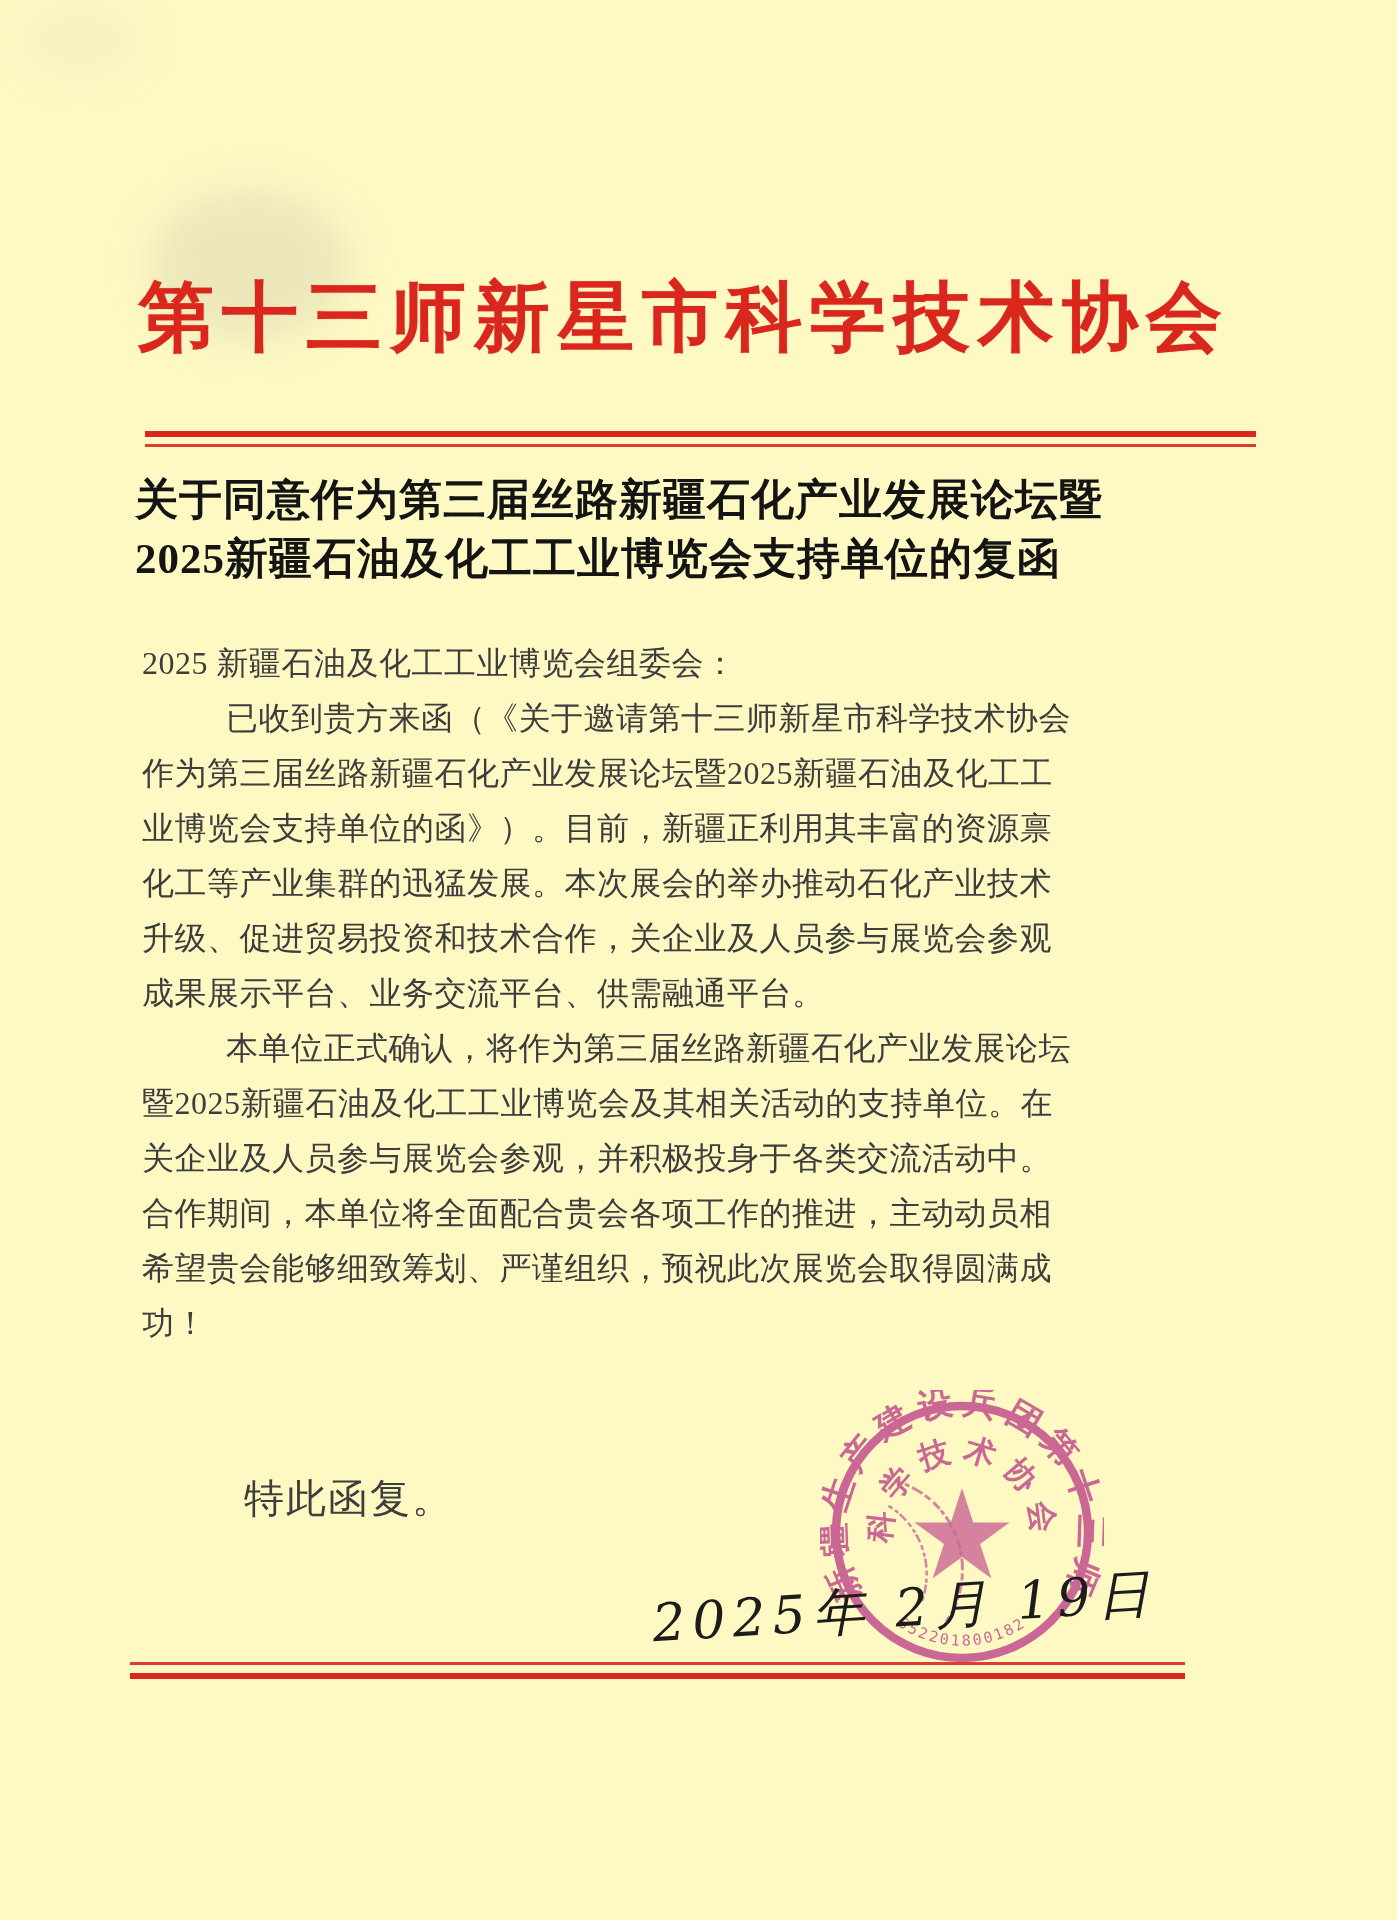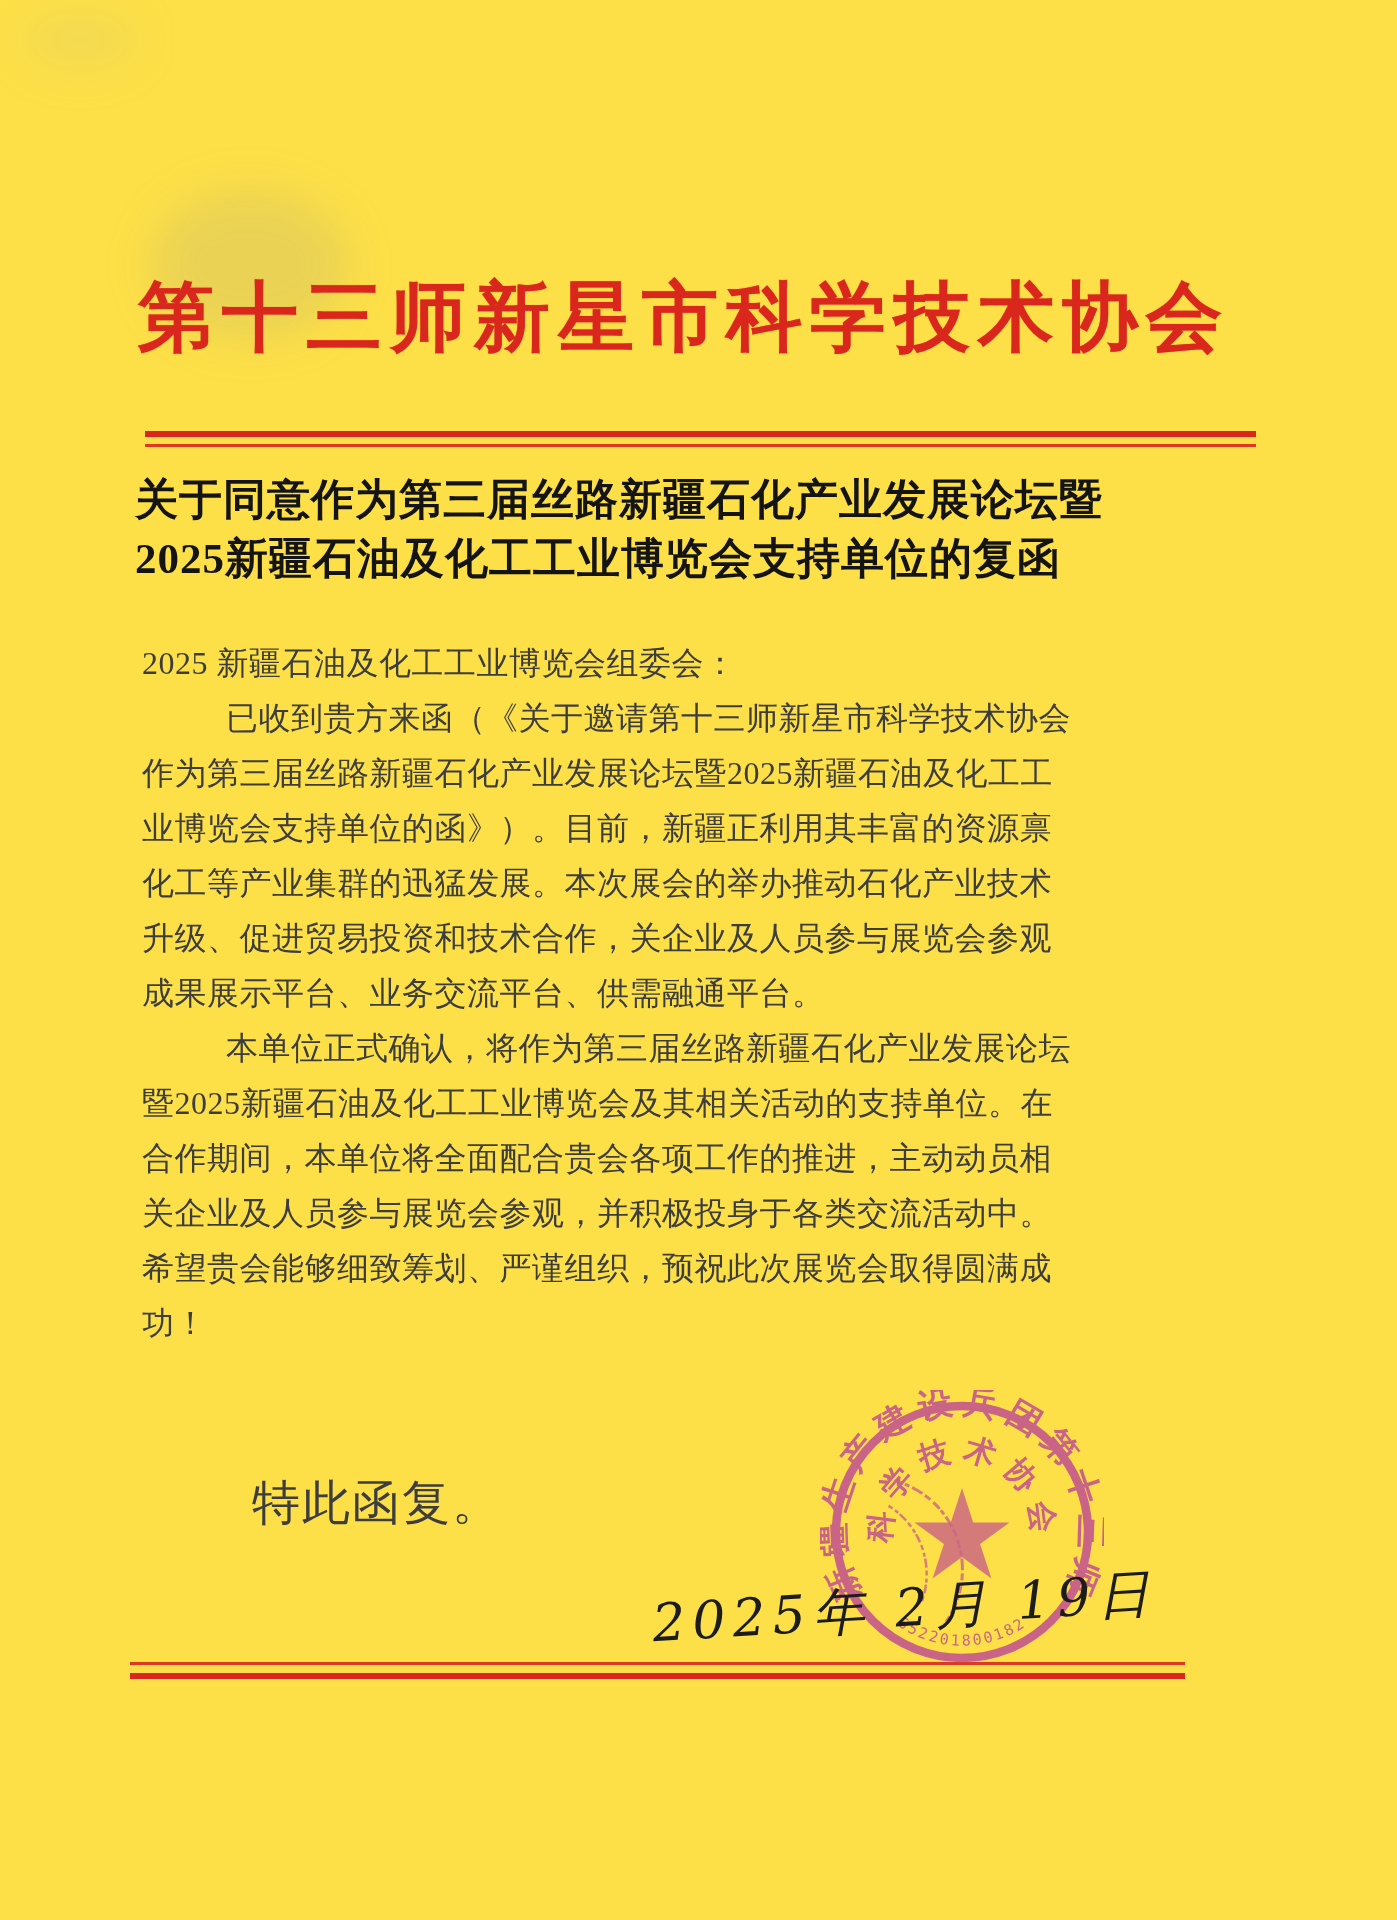--- a/index.html
+++ b/index.html
@@ -5,21 +5,21 @@
   :root{
     --accent:#d9271e;
     --seal:#c4548f;
     --ink:#3d3d3d;
   }
   html,body{margin:0;padding:0;background:#e8e8e6;}
   .page{
     position:relative;
     width:1397px;height:1920px;
     margin:0 auto;
-    background:#fde047;
+    background:#fef9c3;
     overflow:hidden;
     font-family:"Liberation Serif","DejaVu Serif",serif;
   }
   
   .smudge{position:absolute;border-radius:50%;filter:blur(22px);pointer-events:none;}
   .smudge-a{left:150px;top:190px;width:200px;height:150px;background:rgba(150,150,148,0.18);}
   .smudge-b{left:20px;top:10px;width:120px;height:60px;background:rgba(170,170,168,0.12);}
 
   
   .org-title{
@@ -46,22 +46,22 @@
   
   .body-block{
     position:absolute;left:142px;top:636px;width:1090px;
     color:var(--ink);
     font-size:32px;line-height:55px;letter-spacing:0.5px;
   }
   .line{white-space:nowrap;height:55px;}
   .line.indent{text-indent:84px;}
 
   .closing{
-    position:absolute;left:252px;top:1471px;
-    color:var(--ink);font-size:48px;letter-spacing:2px;white-space:nowrap;
+    position:absolute;left:244px;top:1471px;
+    color:var(--ink);font-size:40px;letter-spacing:2px;white-space:nowrap;
   }
 
   
   .seal{
     position:absolute;left:820px;top:1390px;width:284px;height:284px;
     z-index:5;filter:blur(.3px);opacity:.88;
   }
   .seal text{fill:var(--seal);}
   .seal .ring-stroke{stroke:var(--seal);fill:none;}
   .seal .star{fill:var(--seal);opacity:.82;}
@@ -101,22 +101,22 @@
   <div class="body-block">
       <div class="line">2025 新疆石油及化工工业博览会组委会：</div>
       <div class="line indent">已收到贵方来函（《关于邀请第十三师新星市科学技术协会</div>
       <div class="line">作为第三届丝路新疆石化产业发展论坛暨2025新疆石油及化工工</div>
       <div class="line">业博览会支持单位的函》）。目前，新疆正利用其丰富的资源禀</div>
       <div class="line">化工等产业集群的迅猛发展。本次展会的举办推动石化产业技术</div>
       <div class="line">升级、促进贸易投资和技术合作，关企业及人员参与展览会参观</div>
       <div class="line">成果展示平台、业务交流平台、供需融通平台。</div>
       <div class="line indent">本单位正式确认，将作为第三届丝路新疆石化产业发展论坛</div>
       <div class="line">暨2025新疆石油及化工工业博览会及其相关活动的支持单位。在</div>
+      <div class="line">关企业及人员参与展览会参观，并积极投身于各类交流活动中。</div>
       <div class="line">合作期间，本单位将全面配合贵会各项工作的推进，主动动员相</div>
-      <div class="line">关企业及人员参与展览会参观，并积极投身于各类交流活动中。</div>
       <div class="line">希望贵会能够细致筹划、严谨组织，预祝此次展览会取得圆满成</div>
       <div class="line">功！</div>
     </div>
 
   <div class="closing">特此函复。</div>
 
   <svg class="seal" viewBox="-142 -142 284 284">
     <defs>
       <path id="ringPath" d="M -100 62 A 118 118 0 1 1 100 62"></path>
       <path id="innerPath" d="M -68 20 A 71 71 0 1 1 68 20"></path>

